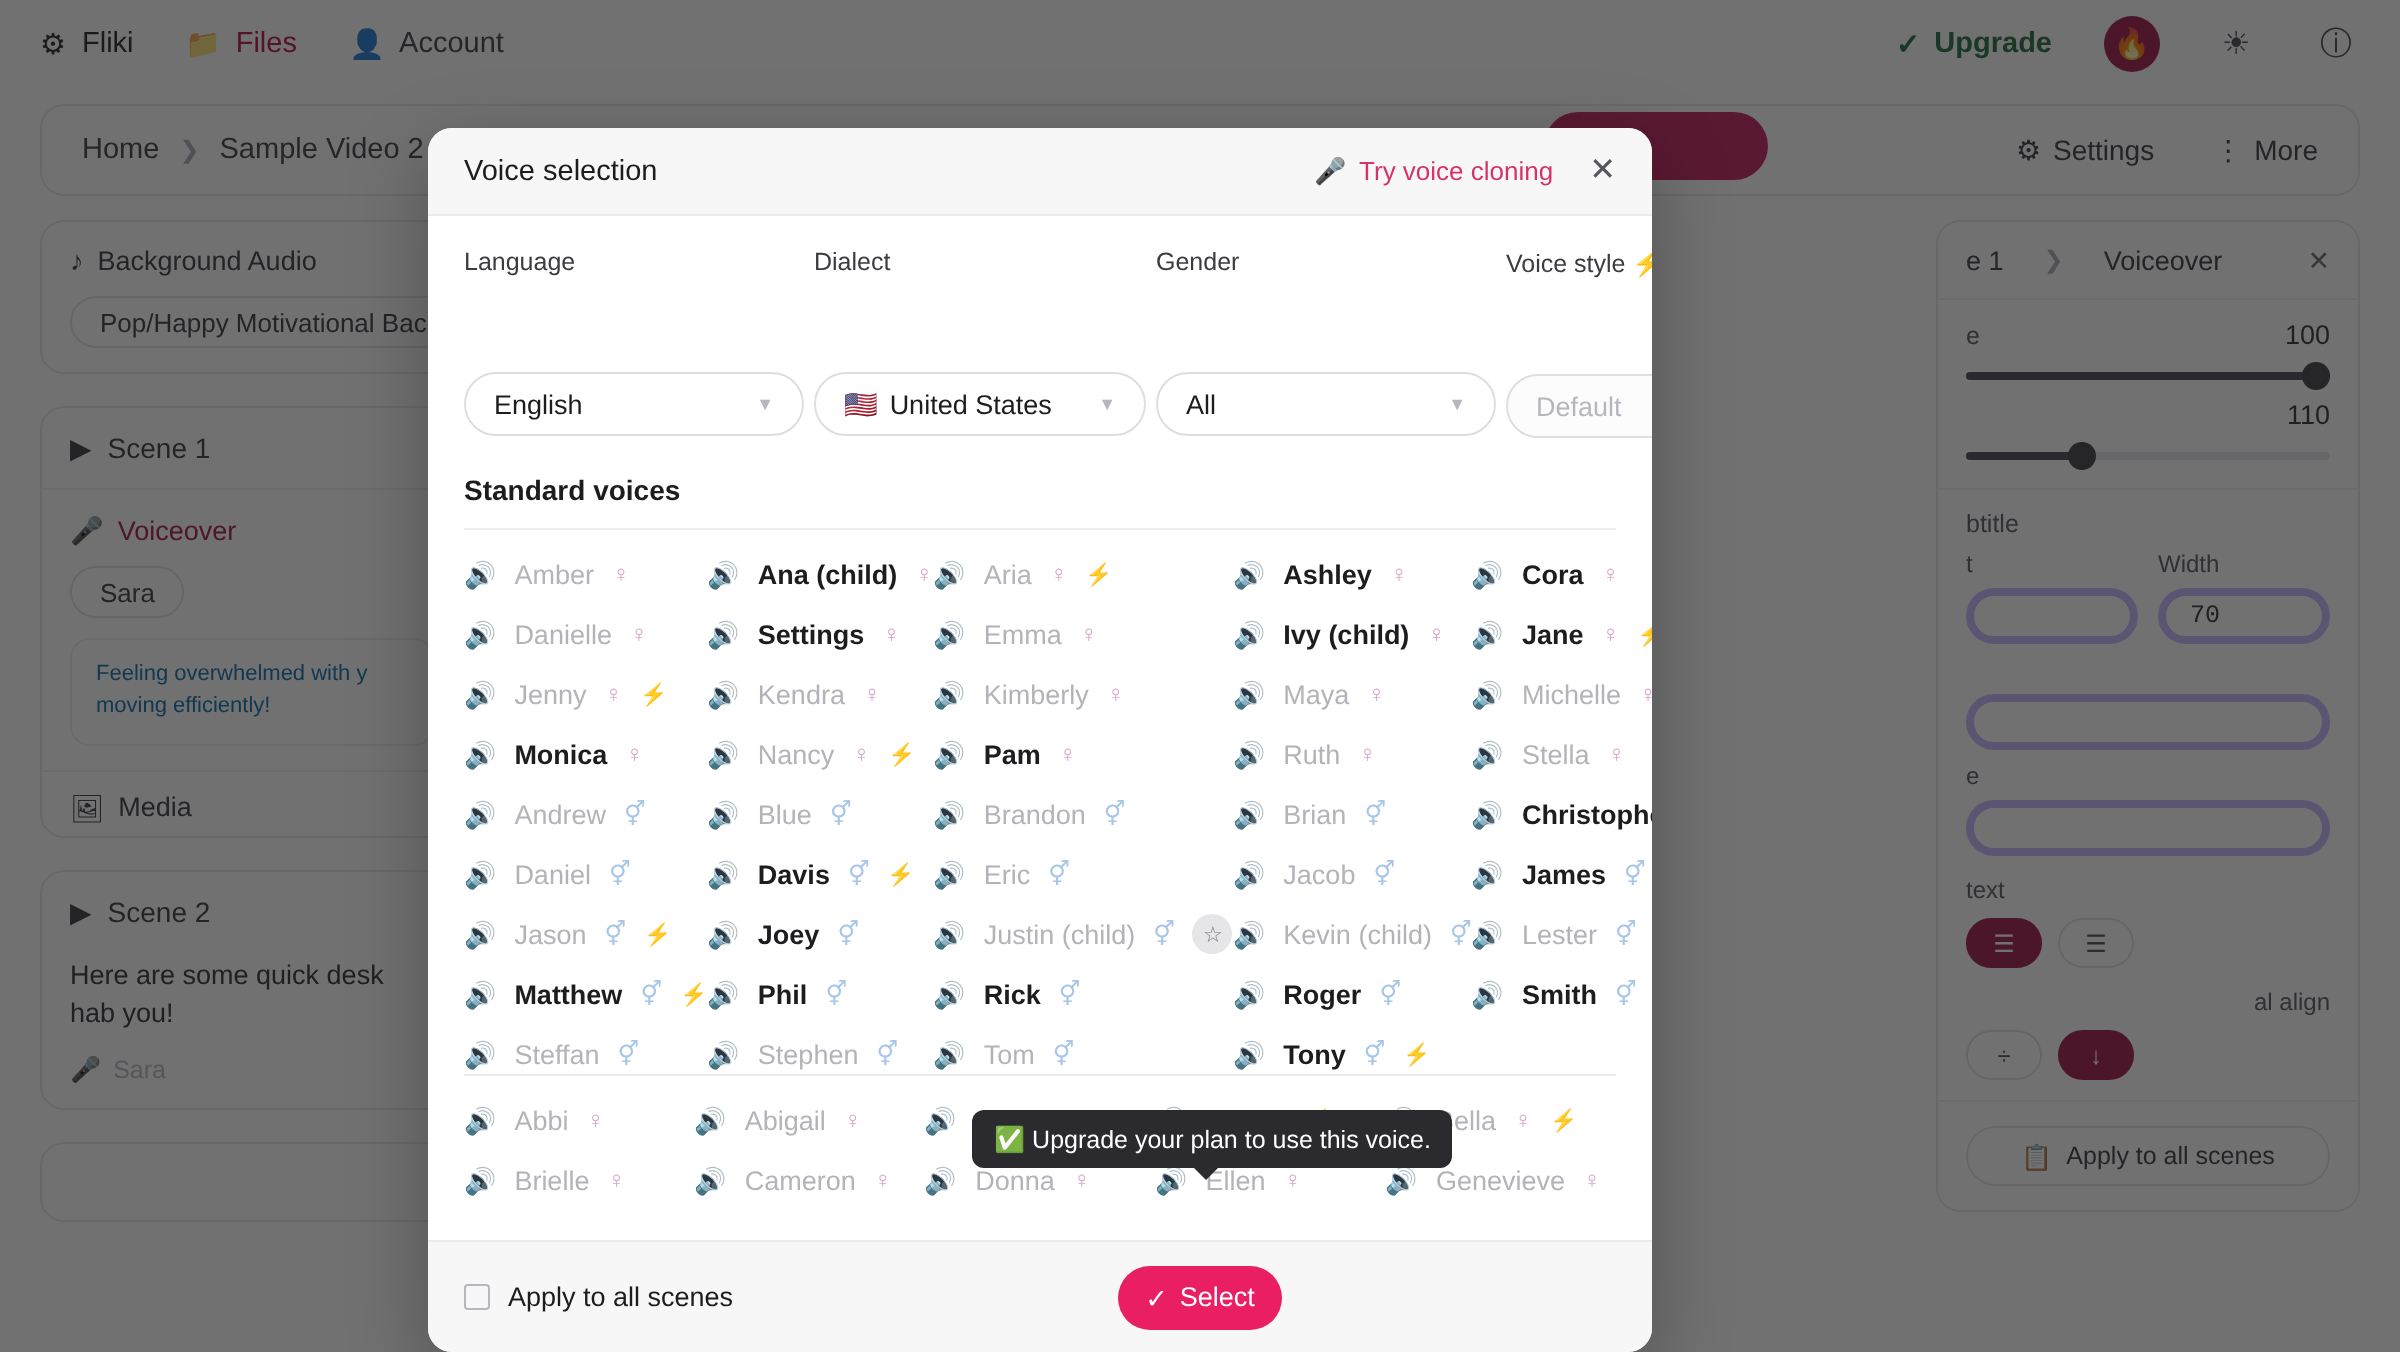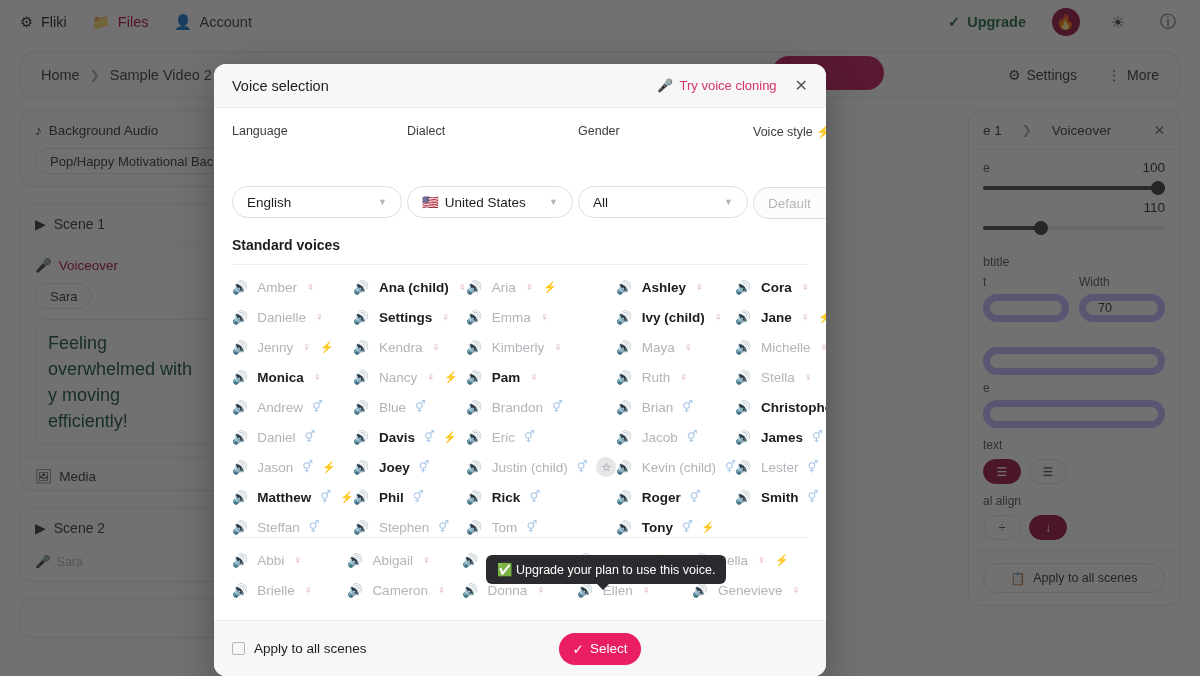--- a/index.html
+++ b/index.html
@@ -59,21 +59,21 @@
     border: 1px solid #e2e2e8; border-radius: 14px; font-size: 13px; color: #35353b;
     margin-top: 10px; white-space: nowrap;
   }
   .scene-head { display: flex; align-items: center; gap: 8px; font-size: 14px; color: #35353b; padding: 12px 14px; }
   .vo-row {
     display: flex; align-items: center; gap: 7px; font-size: 13.5px; color: #a4123f;
     padding: 8px 14px 0; border-top: 1px solid #efeff2; padding-top: 12px;
   }
   .script {
     margin: 10px 14px 12px; border: 1px solid #ececed; border-radius: 10px;
-    padding: 10px 12px; font-size: 18px; line-height: 1.45; color: #14532d;
+    padding: 10px 12px; font-size: 11px; line-height: 1.45; color: #0369a1;
   }
   .media-head { display: flex; align-items: center; gap: 7px; font-size: 13.5px; color: #35353b; padding: 10px 14px 6px; border-top: 1px solid #efeff2; }
   .media-row { display: flex; align-items: center; gap: 10px; padding: 2px 14px 12px; }
   .thumb {
     width: 40px; height: 40px; border-radius: 7px; overflow: hidden;
     background: linear-gradient(150deg,#5a4a42 0%,#b99177 45%,#2e2e33 100%);
     position: relative; flex: none;
   }
   .thumb::after {
     content:""; position:absolute; left:16px; top:8px; width:16px; height:16px;
@@ -93,22 +93,22 @@
   .rp-sec { padding: 10px 14px; border-bottom: 1px solid #efeff2; }
   .rp-lbl { display: flex; align-items: baseline; font-size: 12.5px; color: #55555c; }
   .rp-val { margin-left: auto; font-size: 13.5px; color: #2c2c30; }
   .slider { position: relative; height: 4px; background: #e4e4e9; border-radius: 2px; margin: 11px 0 4px; }
   .slider .fill { position: absolute; left: 0; top: 0; bottom: 0; background: #46464c; border-radius: 2px; }
   .slider .knob { position: absolute; top: -5px; width: 14px; height: 14px; border-radius: 50%; background: #3a3a41; }
   .rp-row2 { display: flex; gap: 10px; margin-top: 6px; }
   .fld { flex: 1; }
   .fld-lbl { font-size: 12px; color: #55555c; margin-bottom: 5px; }
   .fld-in {
-    height: 28px; border: 7px solid #c4b5fd; border-radius: 14px;
-    display: flex; align-items: center; padding: 0 12px; font-size: 12.5px; color: #2c2c30;
+    height: 28px; border: 4px solid #c4b5fd; border-radius: 14px;
+    display: flex; align-items: center; padding: 0 12px; font-size: 12.5px; color: #2c2c30; font-family: Liberation Mono, monospace;
   }
   .togglerow { display: flex; gap: 8px; margin-top: 7px; }
   .tgl {
     width: 38px; height: 25px; border-radius: 13px; border: 1px solid #e2e2e8;
     display: flex; align-items: center; justify-content: center; font-size: 12px; color: #4a4a52;
   }
   .tgl.on { background: #9c0f43; border-color: #9c0f43; color: #fff; }
   .applyall {
     margin: 12px 14px; height: 30px; border: 1px solid #e2e2e8; border-radius: 15px;
     display: flex; align-items: center; justify-content: center; gap: 7px;
@@ -268,20 +268,21 @@
           <span>🖼</span>
           <span>Media</span>
         </div>
       </div>
 
       <div class="card">
         <div class="scene-head">
           <span>▶</span>
           <span>Scene 2</span>
         </div>
+        <div class="scene2-text">Here are some quick desk hab you!</div>
         <div class="scene2-voice">
           <span>🎤</span>
           <span>Sara</span>
         </div>
       </div>
 
       <div class="card" style="height:40px;"></div>
     </div>
 
     <div class="rightcol">
@@ -334,21 +335,21 @@
           </div>
           <div class="fld" style="margin-top:6px;">
             <div class="fld-lbl">e</div>
             <div class="fld-in"></div>
           </div>
           <div class="fld-lbl" style="margin-top:10px;">text</div>
           <div class="togglerow">
             <div class="tgl on">☰</div>
             <div class="tgl">☰</div>
           </div>
-          <div class="fld-lbl" style="margin-top:10px;">al align</div>
+          <div class="fld-lbl" style="margin-top:10px;text-align:right;">al align</div>
           <div class="togglerow">
             <div class="tgl">÷</div>
             <div class="tgl on">↓</div>
           </div>
         </div>
 
         <div class="applyall">
           <span>📋</span>
           <span>Apply to all scenes</span>
         </div>

